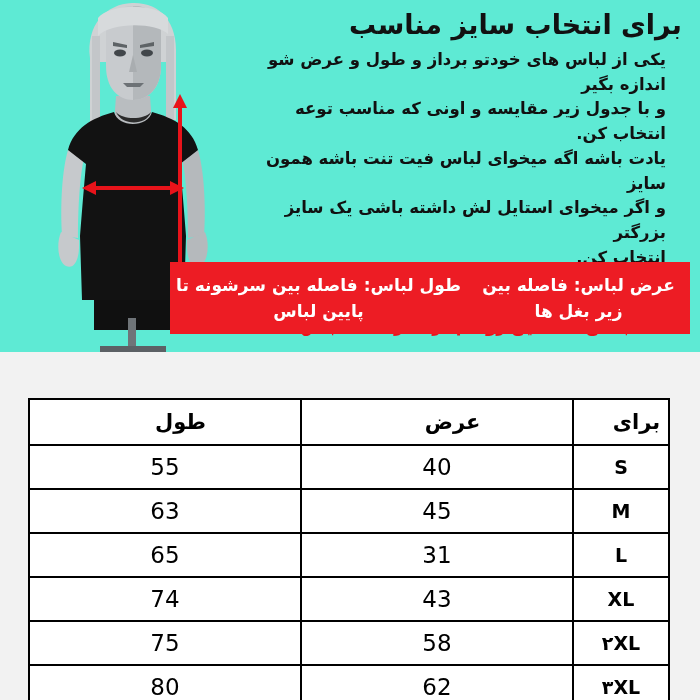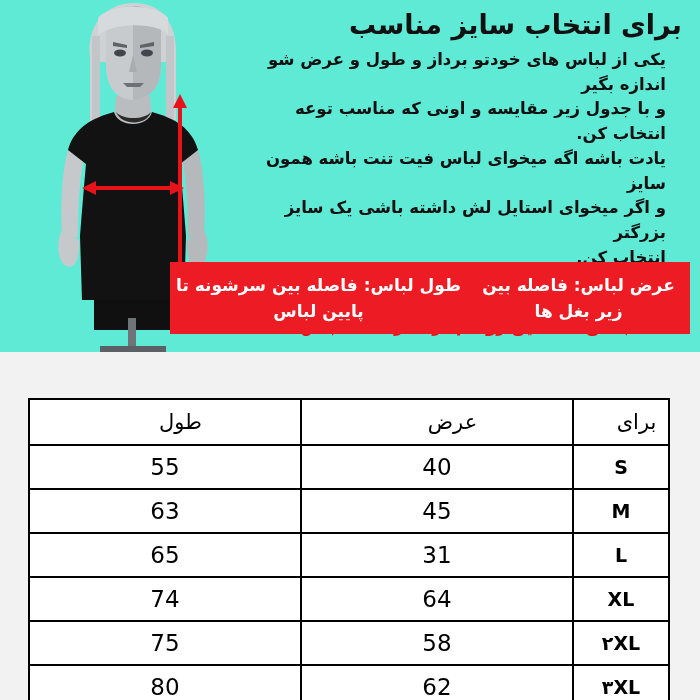--- a/index.html
+++ b/index.html
@@ -107,21 +107,21 @@
   }
   th, td {
     border: 2px solid #000000;
     text-align: center;
     color: #000000;
     background: #ffffff;
   }
   th {
     height: 42px;
     font-size: 21px;
-    font-weight: normal;
+    font-weight: bold;
     padding-left: 32px;
   }
   td {
     height: 40px;
     font-size: 23px;
   }
   td.size-cell {
     font-size: 19px;
     font-weight: bold;
   }
@@ -232,21 +232,21 @@
           <td class="num">45</td>
           <td class="num">63</td>
         </tr>
         <tr>
           <td class="size-cell">L</td>
           <td class="num">31</td>
           <td class="num">65</td>
         </tr>
         <tr>
           <td class="size-cell">XL</td>
-          <td class="num">64</td>
+          <td class="num">43</td>
           <td class="num">74</td>
         </tr>
         <tr>
           <td class="size-cell">۲XL</td>
           <td class="num">58</td>
           <td class="num">75</td>
         </tr>
         <tr>
           <td class="size-cell">۳XL</td>
           <td class="num">62</td>

